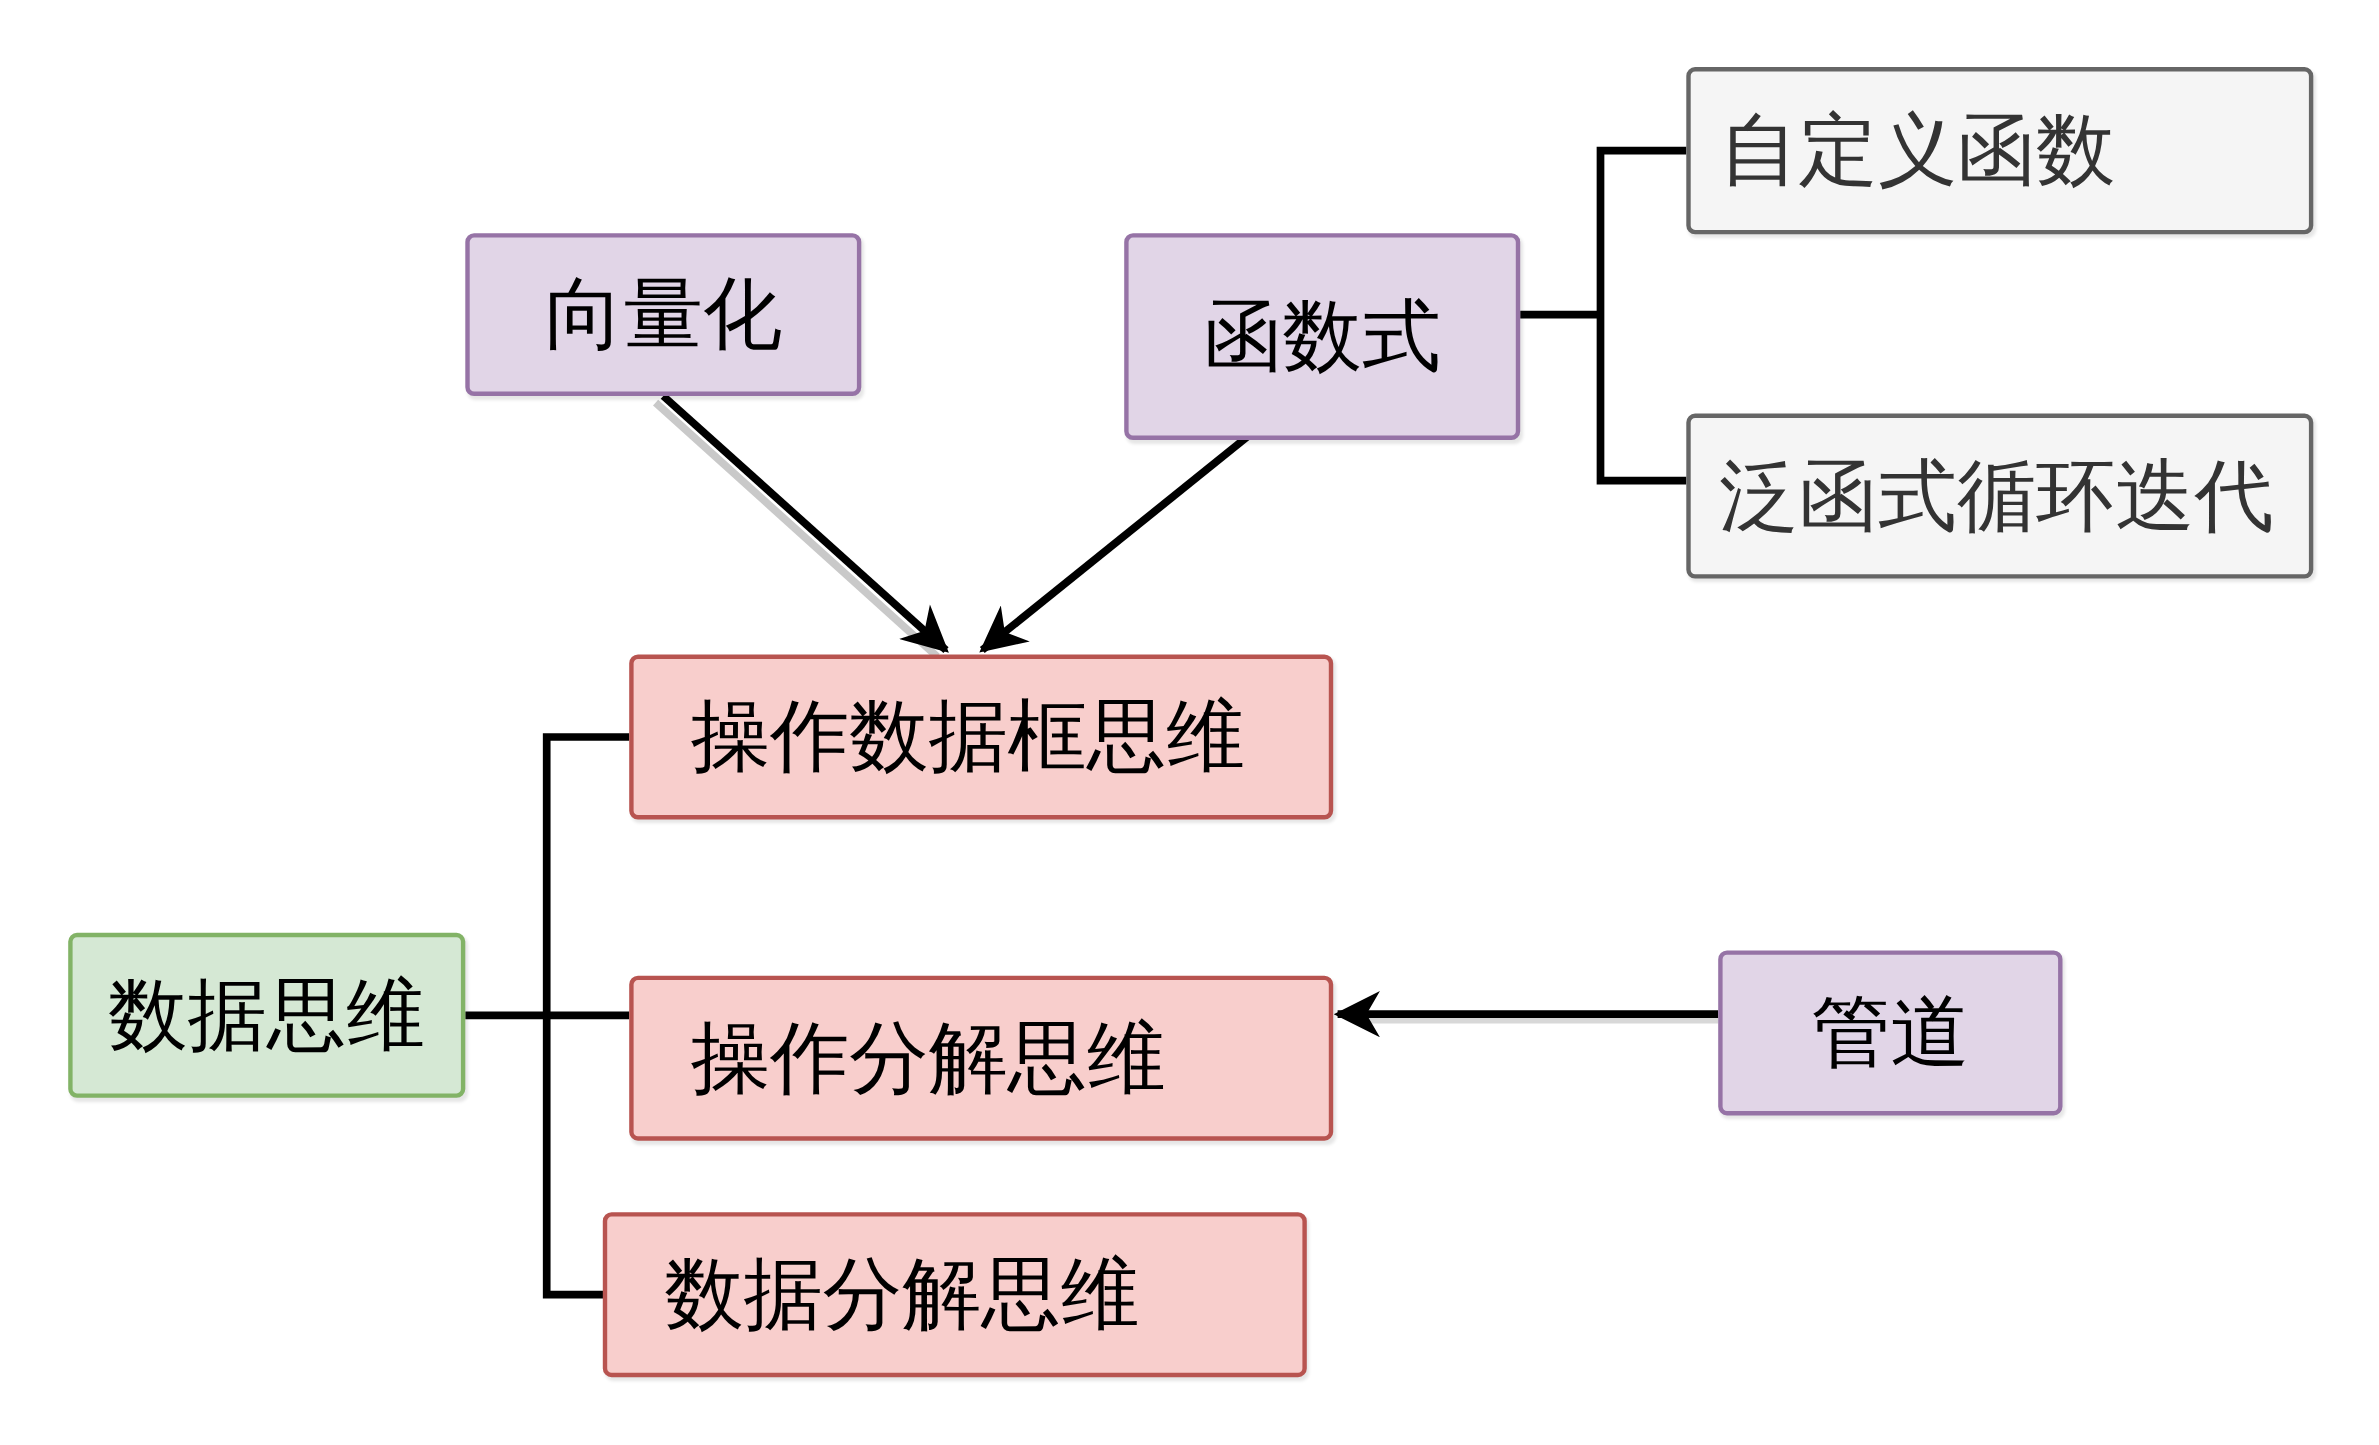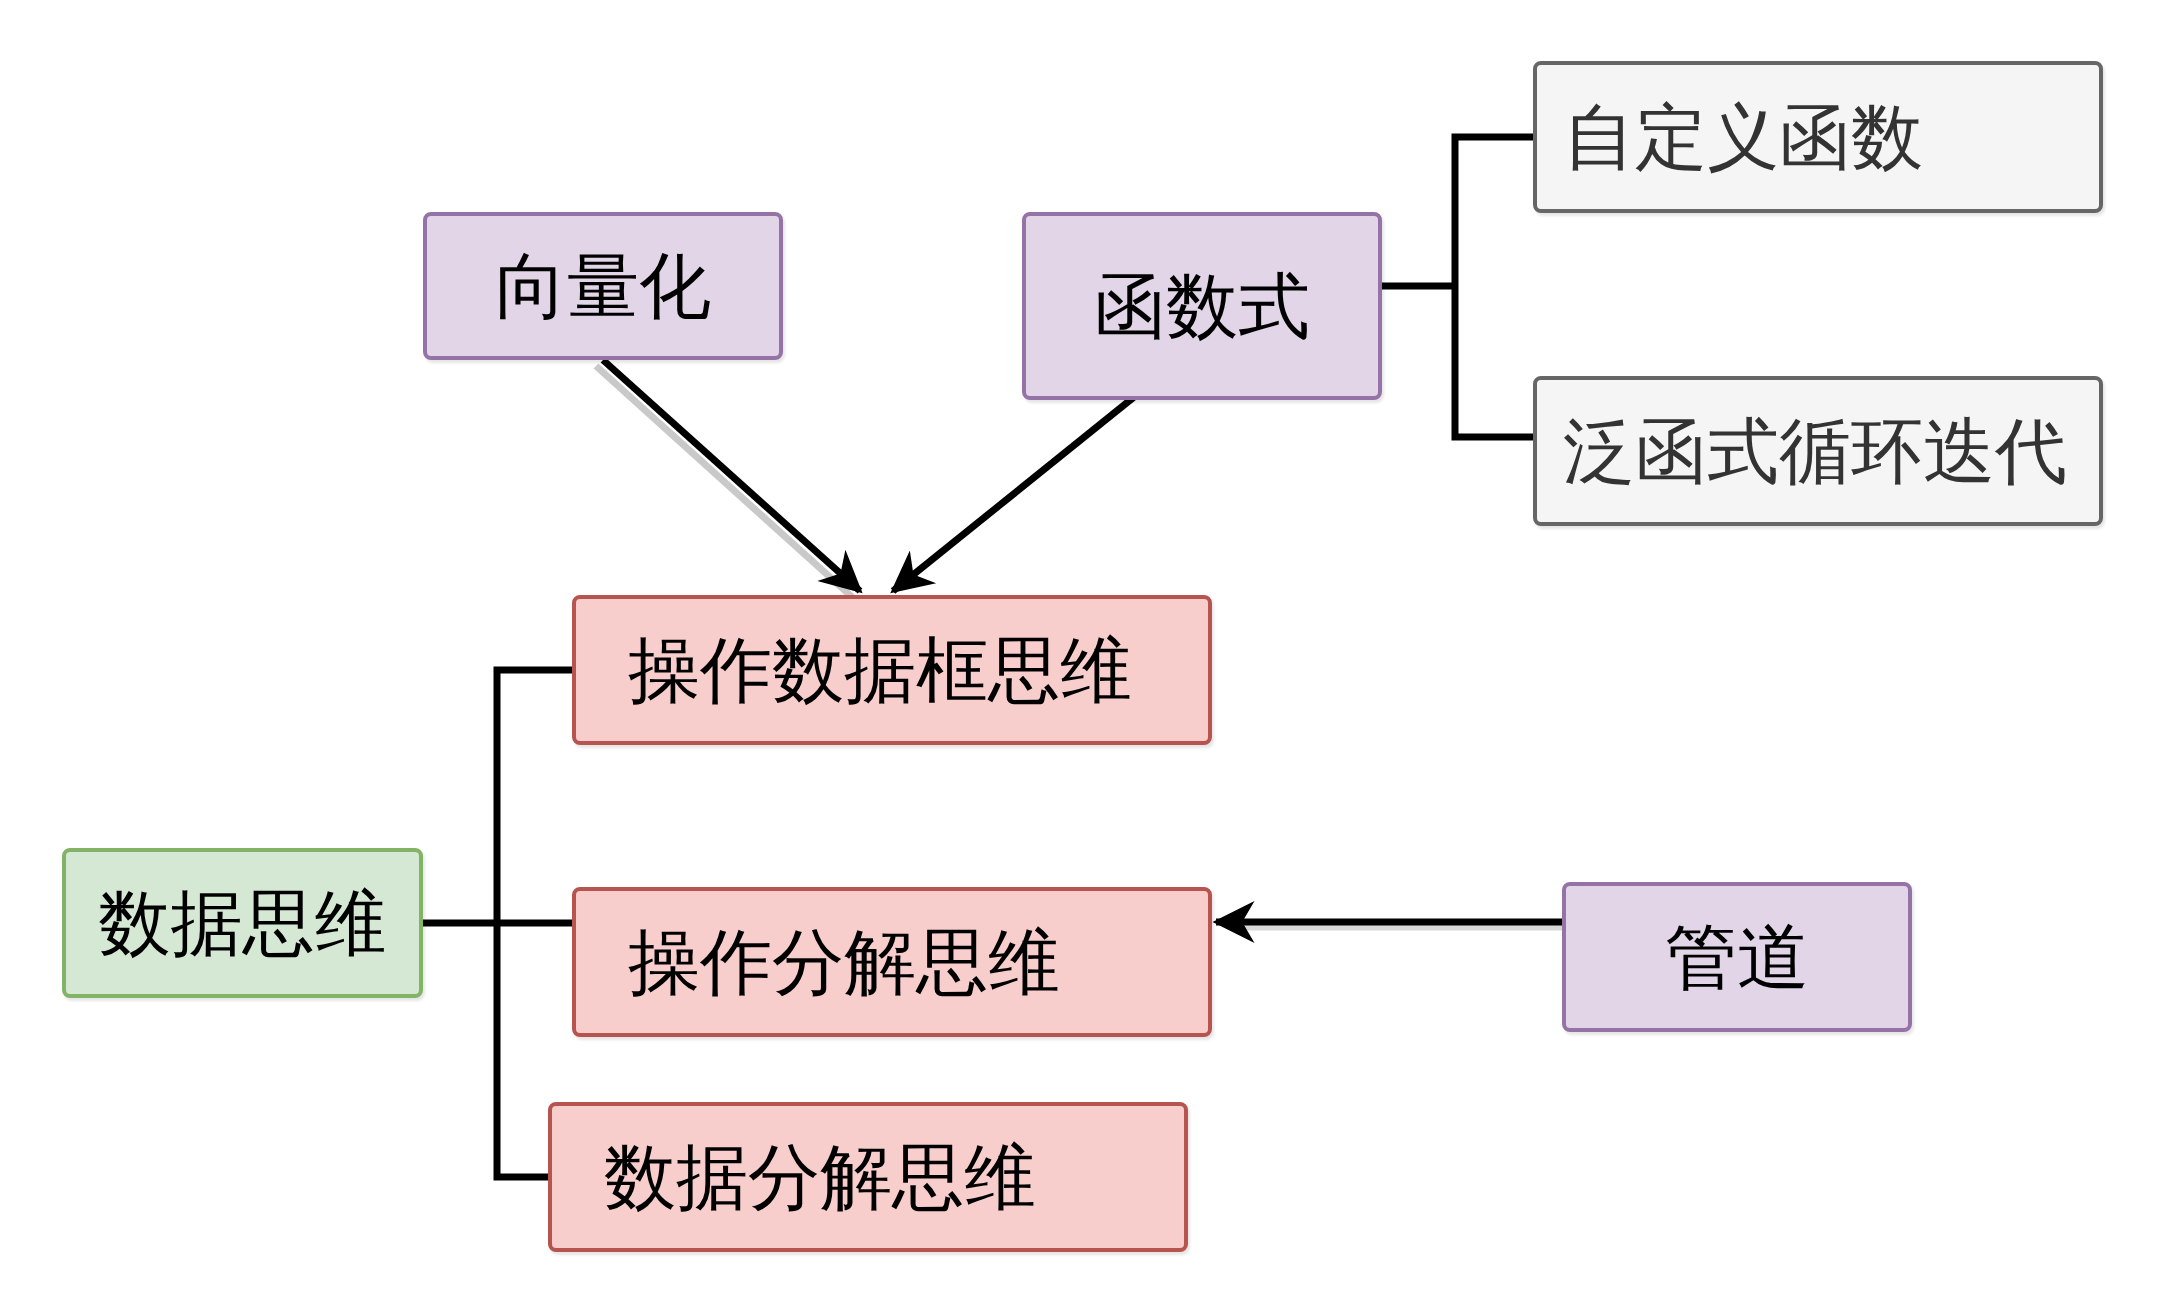--- a/index.html
+++ b/index.html
@@ -43,21 +43,21 @@
 
   
   #node-vectorization            { left: 423px;  top: 212px;  width: 360px; height: 148px; }
   #node-functional               { left: 1022px; top: 212px;  width: 360px; height: 188px; }
   #node-custom-function          { left: 1533px; top: 61px;   width: 570px; height: 152px; }
   #node-functional-loop          { left: 1533px; top: 376px;  width: 570px; height: 150px; }
   #node-dataframe-op             { left: 572px;  top: 595px;  width: 640px; height: 150px; }
   #node-op-decomposition         { left: 572px;  top: 847px;  width: 640px; height: 150px; margin-top: 40px; }
   #node-data-decomposition       { left: 548px;  top: 1102px; width: 640px; height: 150px; }
   #node-data-thinking            { left: 62px;   top: 848px;  width: 361px; height: 150px; }
-  #node-pipe                     { left: 1562px; top: 882px;  width: 350px; height: 150px; }
+  #node-pipe                     { left: 1562px; top: 864px;  width: 313px; height: 150px; }
 
   .edge {
     fill: none;
     stroke: #000000;
     stroke-width: 7;
     stroke-linejoin: miter;
   }
   .edge-shadow {
     fill: none;
     stroke: #c9c9c9;

